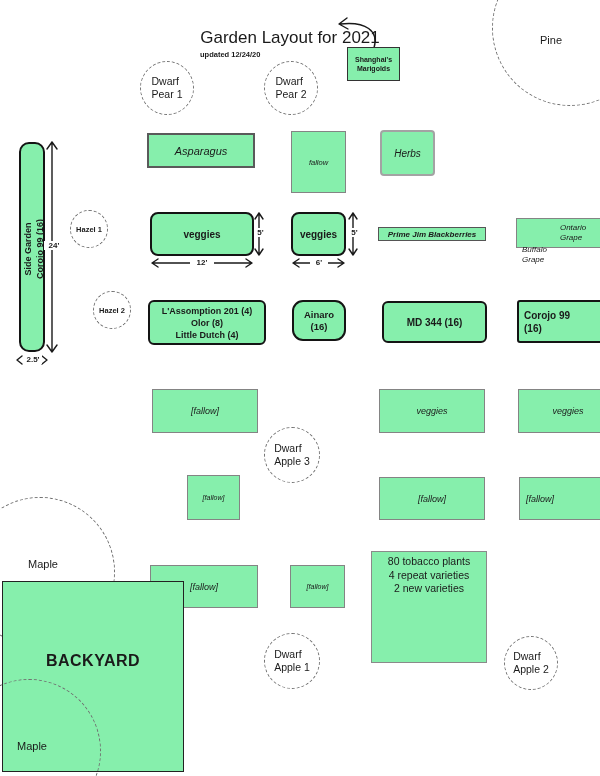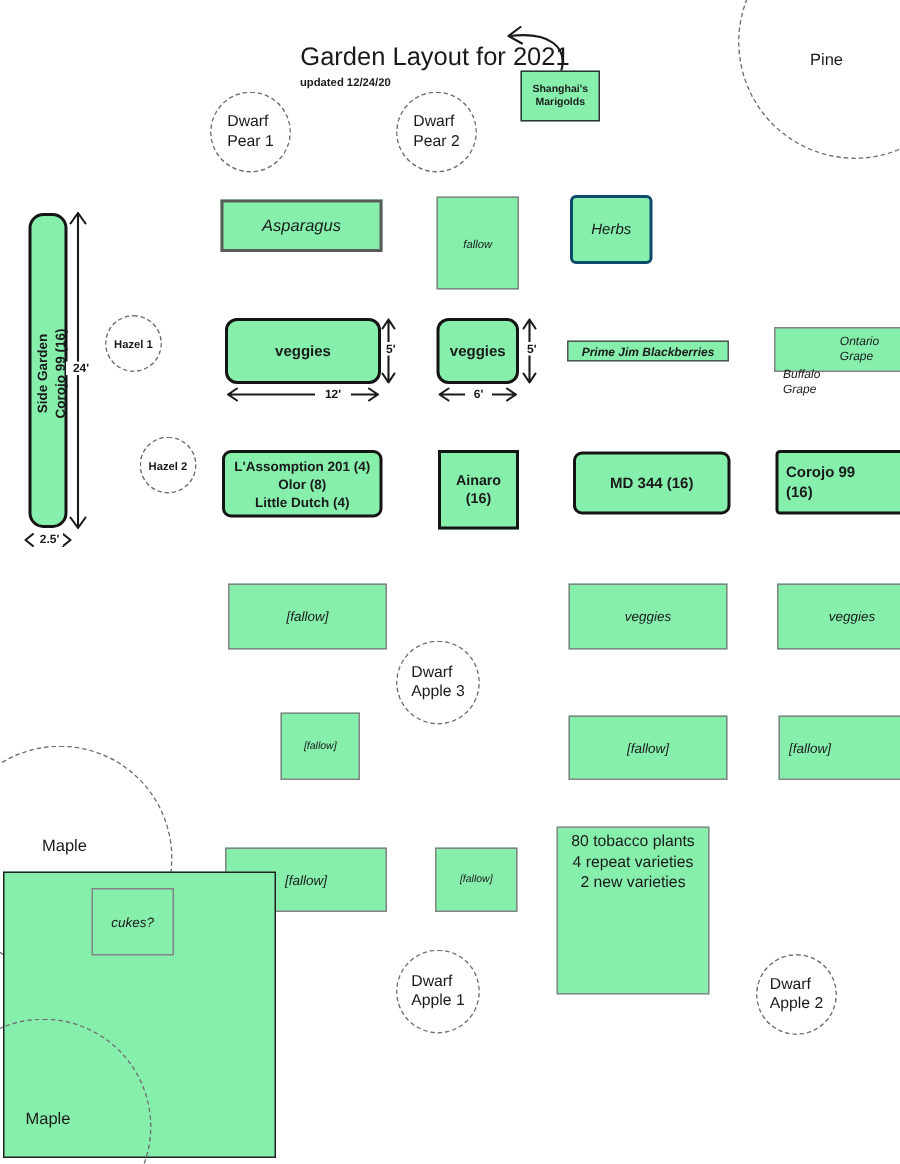--- a/index.html
+++ b/index.html
@@ -62,72 +62,72 @@
 <svg class="arrow-svg" style="left:15px;top:355px;" width="8" height="10" viewBox="0 0 8 10">
     <path d="M7 1 L2 5 L7 9"></path>
   </svg>
 <div class="dim-label" style="left:24px;top:355px;width:16px;">2.5'</div>
 <svg class="arrow-svg" style="left:41px;top:355px;" width="8" height="10" viewBox="0 0 8 10">
     <path d="M1 1 L6 5 L1 9"></path>
   </svg>
 
 <div class="box med italic" style="left:147px;top:133px;width:108px;height:35px;font-size:11px;">Asparagus</div>
 <div class="box thin italic" style="left:291px;top:131px;width:55px;height:62px;font-size:7.5px;">fallow</div>
-<div class="box italic" style="left:380px;top:130px;width:55px;height:46px;font-size:10px;border:2px solid #0c4a6e;border-radius:4px;">Herbs</div>
+<div class="box italic" style="left:380px;top:130px;width:55px;height:46px;font-size:10px;border:2px solid #a3a3a3;border-radius:4px;">Herbs</div>
 
 <div class="box thick" style="left:150px;top:212px;width:104px;height:44px;font-size:10px;">veggies</div>
 <svg class="arrow-svg" style="left:253px;top:211px;" width="12" height="46" viewBox="0 0 12 46">
   <path d="M2 8 L6 2 L10 8 M6 2 L6 44 M2 38 L6 44 L10 38"></path>
 </svg>
 <div class="dim-label" style="left:254px;top:228px;width:11px;">5'</div>
 <svg class="arrow-svg" style="left:150px;top:257px;" width="104" height="12" viewBox="0 0 104 12">
   <path d="M8 2 L2 6 L8 10 M2 6 L102 6 M96 2 L102 6 L96 10"></path>
 </svg>
-<div class="dim-label" style="left:190px;top:258px;width:22px;margin-left:20px;">12'</div>
+<div class="dim-label" style="left:190px;top:258px;width:22px;">12'</div>
 <div class="box thick" style="left:291px;top:212px;width:55px;height:44px;font-size:10px;">veggies</div>
 <svg class="arrow-svg" style="left:347px;top:211px;" width="12" height="46" viewBox="0 0 12 46">
   <path d="M2 8 L6 2 L10 8 M6 2 L6 44 M2 38 L6 44 L10 38"></path>
 </svg>
 <div class="dim-label" style="left:348px;top:228px;width:11px;">5'</div>
 <svg class="arrow-svg" style="left:291px;top:257px;" width="55" height="12" viewBox="0 0 55 12">
   <path d="M8 2 L2 6 L8 10 M2 6 L53 6 M47 2 L53 6 L47 10"></path>
 </svg>
 <div class="dim-label" style="left:310px;top:258px;width:16px;">6'</div>
 
 <div class="box italic" style="left:378px;top:227px;width:108px;height:14px;font-size:8px;font-weight:bold;border:1px solid #555;text-align:center;">Prime Jim Blackberries</div>
 <div class="box thin" style="left:516px;top:218px;width:86px;height:30px;justify-content:flex-start;padding-left:5px;gap:13px;">
   <span class="lbl italic" style="font-size:8px;line-height:10px;text-align:left;margin-top:44px;">Buffalo
 Grape</span>
   <span class="lbl italic" style="font-size:8px;line-height:10px;text-align:left;">Ontario
 Grape</span>
 </div>
 
-<div class="box thick" style="left:148px;top:300px;width:107px;height:45px;font-size:9px;line-height:12px;border-radius:6px;">L'Assomption 201 (4)
+<div class="box thick" style="left:148px;top:300px;width:118px;height:45px;font-size:9px;line-height:12px;border-radius:6px;">L'Assomption 201 (4)
 Olor (8)
 Little Dutch (4)</div>
-<div class="box thick" style="left:292px;top:300px;width:54px;height:53px;font-size:9.5px;line-height:12px;border-radius:0;">Ainaro
+<div class="box thick" style="left:292px;top:300px;width:54px;height:41px;font-size:9.5px;line-height:12px;border-radius:11px;">Ainaro
 (16)</div>
 <div class="box thick" style="left:382px;top:301px;width:105px;height:42px;font-size:10px;border-radius:6px;">MD 344 (16)</div>
 <div class="box thick" style="left:517px;top:300px;width:95px;height:43px;font-size:10px;line-height:13px;border-radius:3px;
             justify-content:flex-start;text-align:left;padding-left:5px;">Corojo 99
 (16)</div>
 
 <div class="box thin italic" style="left:152px;top:389px;width:106px;height:44px;font-size:9px;">[fallow]</div>
 <div class="box thin italic" style="left:379px;top:389px;width:106px;height:44px;font-size:9px;">veggies</div>
 <div class="box thin italic" style="left:518px;top:389px;width:100px;height:44px;font-size:9px;">veggies</div>
 
 <div class="box thin italic" style="left:187px;top:475px;width:53px;height:45px;font-size:7px;">[fallow]</div>
 <div class="box thin italic" style="left:379px;top:477px;width:106px;height:43px;font-size:9px;">[fallow]</div>
 <div class="box thin italic" style="left:519px;top:477px;width:100px;height:43px;font-size:9px;justify-content:flex-start;text-align:left;padding-left:6px;">[fallow]</div>
 
 <div class="box thin italic" style="left:150px;top:565px;width:108px;height:43px;font-size:9px;z-index:1;">[fallow]</div>
 <div class="box thin italic" style="left:290px;top:565px;width:55px;height:43px;font-size:7px;">[fallow]</div>
 
-<div class="box" style="left:371px;top:551px;width:102px;height:112px;border:1.5px solid #8a8a8a;
+<div class="box" style="left:371px;top:551px;width:116px;height:112px;border:1.5px solid #8a8a8a;
             align-items:flex-start;padding-top:3px;font-size:10.5px;line-height:13.5px;">80 tobacco plants
 4 repeat varieties
 2 new varieties</div>
 
 <div class="box" style="left:2px;top:581px;width:182px;height:191px;border:1.5px solid #222;z-index:6;display:block;">
-  <div class="box thin italic" style="left:58px;top:10px;width:55px;height:45px;font-size:9px;background:transparent;">cukes?</div>
+  <div class="txt" style="left:0;top:70px;width:100%;text-align:center;font-size:16px;font-weight:bold;letter-spacing:0.5px;">BACKYARD</div>
   <div class="circle" style="left:-46px;top:97px;width:144px;height:144px;"></div>
   <div class="txt" style="left:14px;top:158px;font-size:11px;">Maple</div>
 </div>
 
 </body></html>

